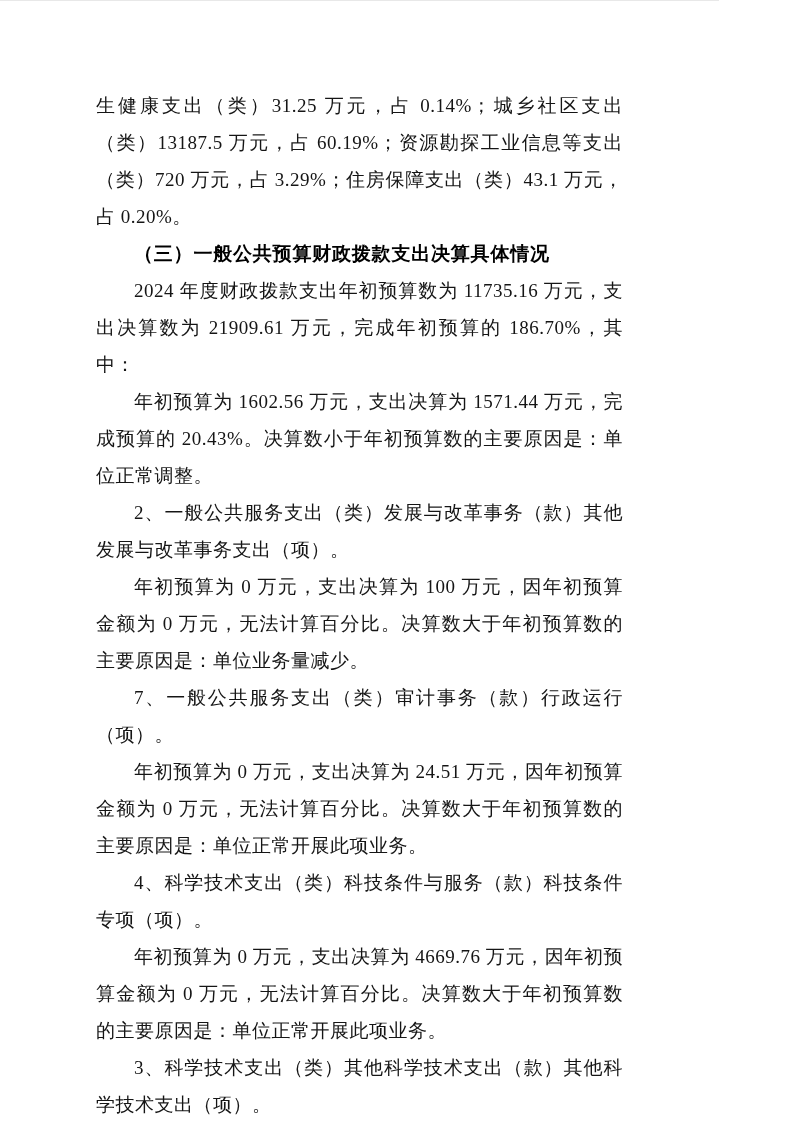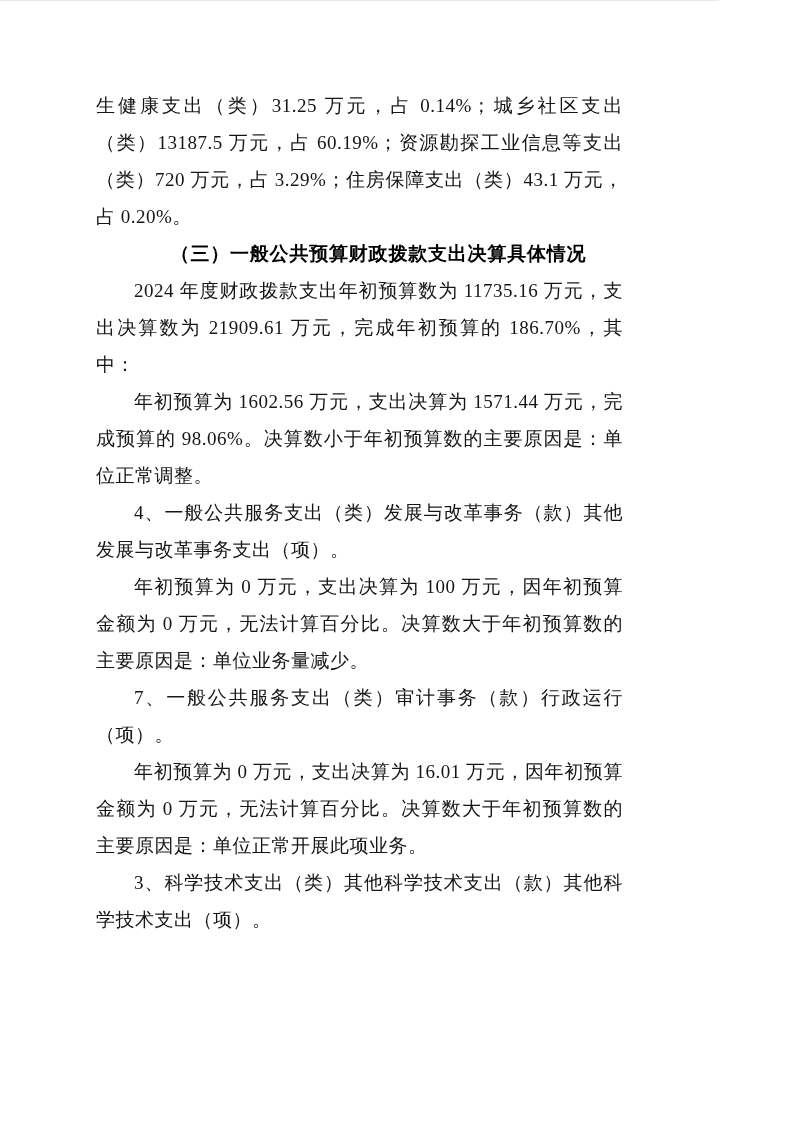--- a/index.html
+++ b/index.html
@@ -29,31 +29,33 @@
     word-break: break-all;
   }
   .doc-body p.no-indent {
     text-indent: 0;
   }
   .doc-body p.heading {
     font-family: "Liberation Sans", "DejaVu Sans", sans-serif;
     font-weight: bold;
     color: #000000;
     letter-spacing: 0.8px;
-    text-align: center;
+    text-align: left;
   }
 </style>
 </head>
 <body>
 
 <div class="page">
   <div class="doc-body">
     <p class="no-indent">生健康支出（类）31.25 万元，占 0.14%；城乡社区支出（类）13187.5 万元，占 60.19%；资源勘探工业信息等支出（类）720 万元，占 3.29%；住房保障支出（类）43.1 万元，占 0.20%。</p>
     <p class="heading">（三）一般公共预算财政拨款支出决算具体情况</p>
     <p>2024 年度财政拨款支出年初预算数为 11735.16 万元，支出决算数为 21909.61 万元，完成年初预算的 186.70%，其中：</p>
-    <p>年初预算为 1602.56 万元，支出决算为 1571.44 万元，完成预算的 98.06%。决算数小于年初预算数的主要原因是：单位正常调整。</p>
-    <p>4、一般公共服务支出（类）发展与改革事务（款）其他发展与改革事务支出（项）。</p>
+    <p>年初预算为 1602.56 万元，支出决算为 1571.44 万元，完成预算的 20.43%。决算数小于年初预算数的主要原因是：单位正常调整。</p>
+    <p>2、一般公共服务支出（类）发展与改革事务（款）其他发展与改革事务支出（项）。</p>
     <p>年初预算为 0 万元，支出决算为 100 万元，因年初预算金额为 0 万元，无法计算百分比。决算数大于年初预算数的主要原因是：单位业务量减少。</p>
     <p>7、一般公共服务支出（类）审计事务（款）行政运行（项）。</p>
-    <p>年初预算为 0 万元，支出决算为 16.01 万元，因年初预算金额为 0 万元，无法计算百分比。决算数大于年初预算数的主要原因是：单位正常开展此项业务。</p>
+    <p>年初预算为 0 万元，支出决算为 24.51 万元，因年初预算金额为 0 万元，无法计算百分比。决算数大于年初预算数的主要原因是：单位正常开展此项业务。</p>
+    <p>4、科学技术支出（类）科技条件与服务（款）科技条件专项（项）。</p>
+    <p>年初预算为 0 万元，支出决算为 4669.76 万元，因年初预算金额为 0 万元，无法计算百分比。决算数大于年初预算数的主要原因是：单位正常开展此项业务。</p>
     <p>3、科学技术支出（类）其他科学技术支出（款）其他科学技术支出（项）。</p>
   </div>
 </div>
 
 </body></html>

